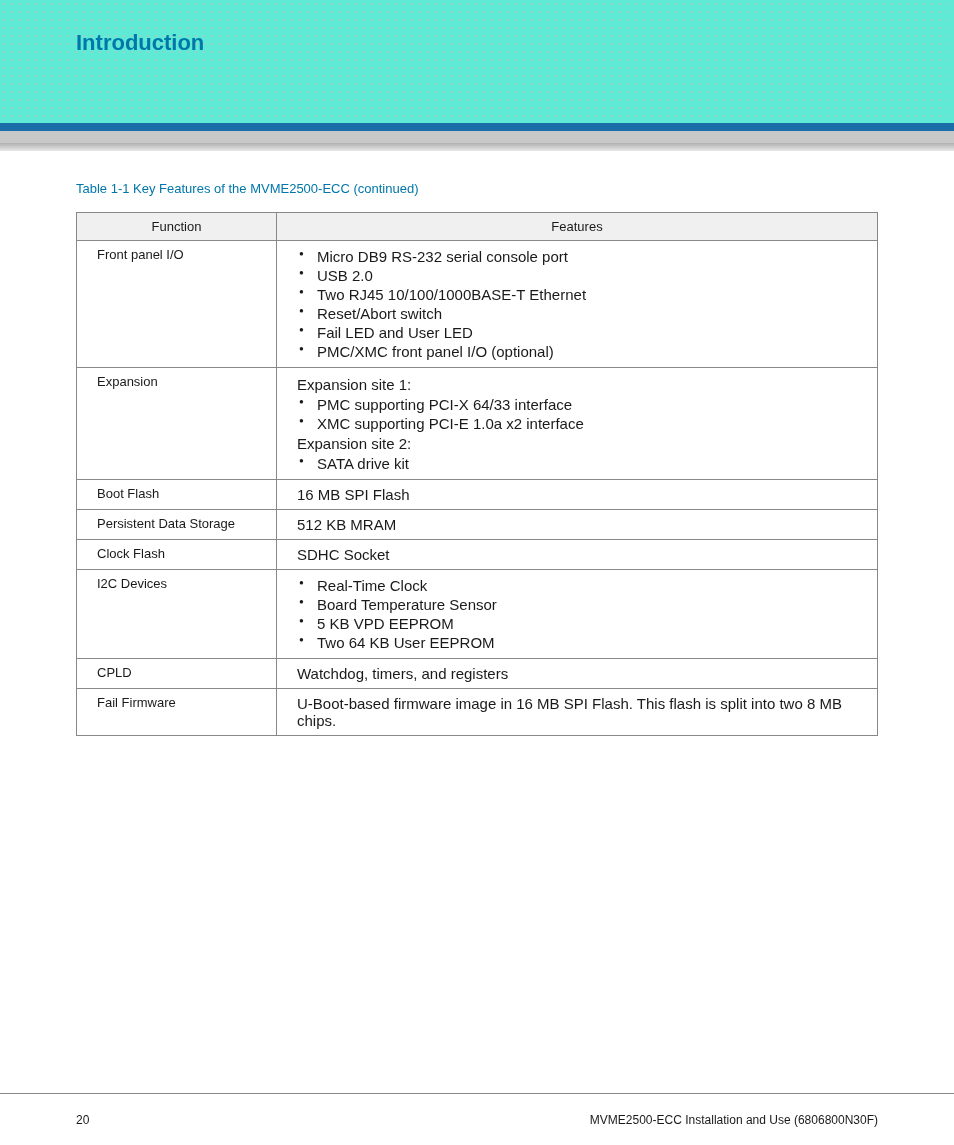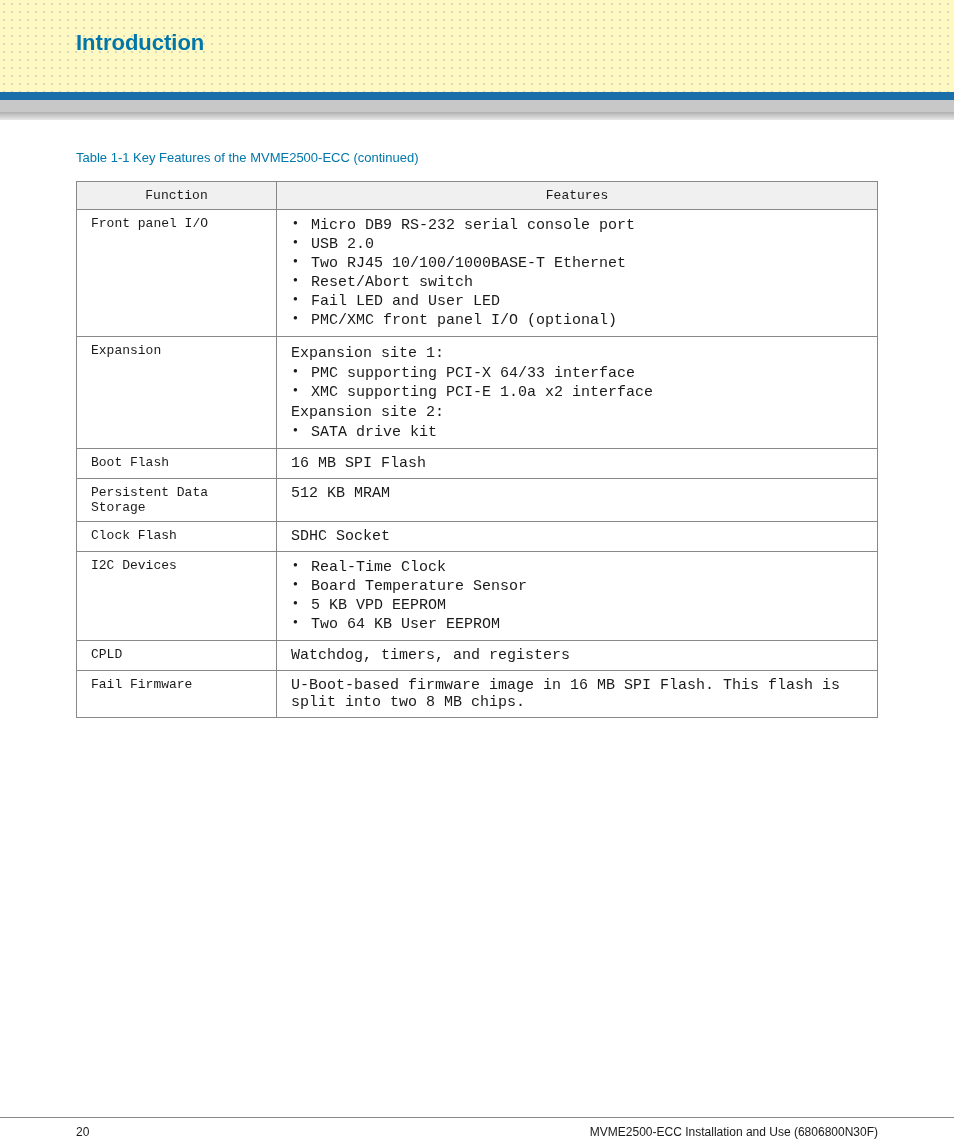--- a/index.html
+++ b/index.html
@@ -11,22 +11,22 @@
       color: #1a1a1a;
       width: 954px;
       min-height: 1145px;
       position: relative;
     }
 
     
     .header-area {
       position: relative;
       width: 100%;
-      height: 92px;
-      background: #fef9c3;
+      height: 123px;
+      background: #5eead4;
       overflow: hidden;
     }
 
     .dot-pattern {
       position: absolute;
       top: 0; left: 0; right: 0; bottom: 0;
       background-image: radial-gradient(circle, #c0c0c0 1px, transparent 1px);
       background-size: 8px 8px;
       opacity: 0.6;
     }
@@ -82,23 +82,22 @@
     .features-table {
       width: 100%;
       border-collapse: collapse;
       border: 1px solid #888;
       font-size: 13px;
     }
 
     .features-table th,
     .features-table td {
       border: 1px solid #888;
-      padding: 6px 14px;
+      padding: 6px 20px;
       vertical-align: top;
-      font-family: Liberation Mono, monospace;
     }
 
     .features-table thead th {
       background: #f0f0f0;
       font-weight: normal;
       font-size: 13px;
     }
 
     .features-table td:first-child {
       width: 200px;
@@ -135,21 +134,21 @@
       margin-bottom: 2px;
       margin-top: 2px;
     }
 
     
     .footer {
       position: absolute;
       bottom: 0;
       left: 0;
       right: 0;
-      height: 28px;
+      height: 52px;
       border-top: 1px solid #888;
       display: flex;
       align-items: center;
       justify-content: space-between;
       padding: 0 76px;
       font-size: 12px;
       color: #1a1a1a;
     }
   </style>
 </head>

